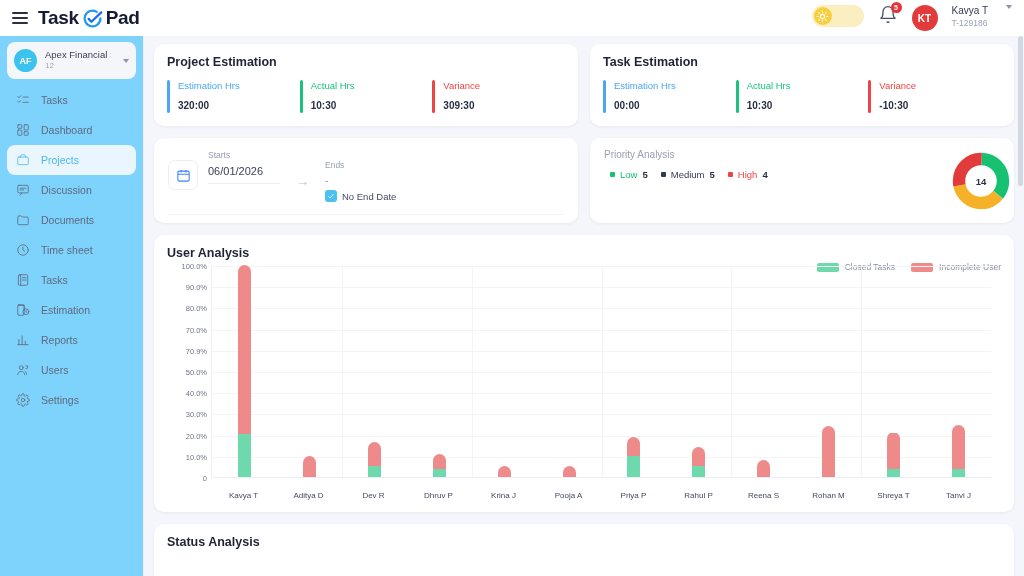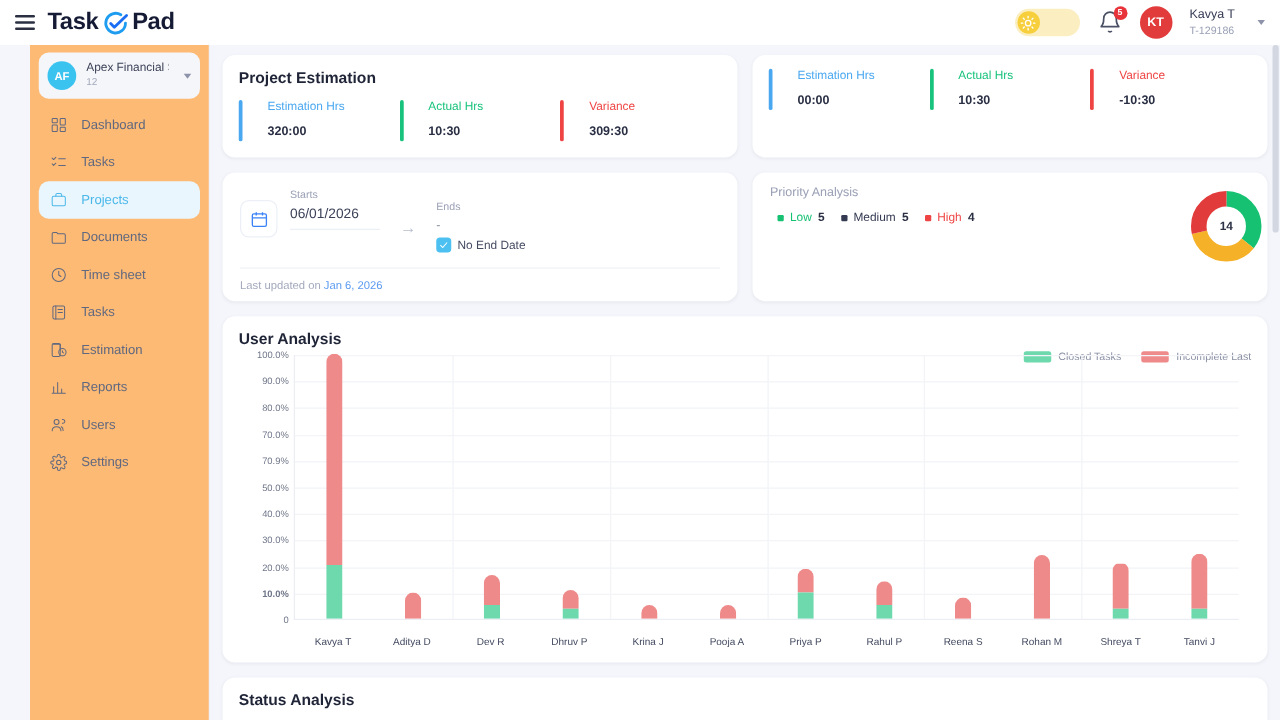--- a/index.html
+++ b/index.html
@@ -14,43 +14,43 @@
   .header {
     height: 36px; background: #ffffff; display: flex; align-items: center;
     padding: 0 12px; flex: 0 0 36px; position: relative; z-index: 5;
   }
   .hamburger { width: 16px; height: 12px; display: flex; flex-direction: column;
     justify-content: space-between; margin-right: 10px; cursor: pointer; }
   .hamburger span { display: block; height: 1.6px; background: #2b2f42; border-radius: 1px; }
   .logo { display: flex; align-items: center; gap: 1px; font-size: 19px; font-weight: bold;
     color: #151a35; letter-spacing: -0.3px; }
   .logo-mark { width: 21px; height: 21px; margin: 0 2px; position: relative; }
-  .header-right { margin-left: auto; display: flex; align-items: center; gap: 14px; }
+  .header-right { margin-left: auto; display: flex; align-items: flex-start; gap: 14px; }
   .theme-toggle { width: 52px; height: 22px; border-radius: 11px; background: #fbeec0;
     display: flex; align-items: center; padding: 2px; cursor: pointer; }
   .theme-knob { width: 18px; height: 18px; border-radius: 50%; background: #f7cf3d;
     display:flex; align-items:center; justify-content:center; }
   .bell-wrap { position: relative; width: 20px; height: 20px; cursor: pointer; }
   .bell-badge { position: absolute; top: -3px; right: -4px; min-width: 11px; height: 11px;
     border-radius: 6px; background: #e8333a; color: #fff; font-size: 7px; line-height: 11px;
     text-align: center; padding: 0 2px; font-weight: bold; }
   .avatar { width: 26px; height: 26px; border-radius: 50%; background: #e23b3b; color: #fff;
     font-size: 10px; font-weight: bold; display: flex; align-items: center; justify-content: center; }
   .user-meta { display: flex; flex-direction: column; line-height: 1.25; }
   .user-name { font-size: 10px; color: #343a52; }
   .user-id { font-size: 8.5px; color: #9aa0b5; }
   .caret-dn { width: 0; height: 0; border-left: 3.5px solid transparent;
     border-right: 3.5px solid transparent; border-top: 4px solid #8d93a8; margin-left: 4px; }
 
   
   .body { display: flex; flex: 1 1 auto; min-height: 0; }
 
   
-  .sidebar { width: 144px; background: #fdba74; flex: 0 0 144px; padding: 6px 7px 0 7px;
-    border-right: 1px solid #eef0f5; margin-left: 24px; }
+  .sidebar { width: 144px; background: #7dd3fc; flex: 0 0 144px; padding: 6px 7px 0 7px;
+    border-right: 1px solid #eef0f5; }
   .org {
     display: flex; align-items: center; gap: 8px; background: #f5f6fa; border-radius: 8px;
     padding: 7px 7px; margin-bottom: 6px; cursor: pointer;
   }
   .org-avatar { width: 23px; height: 23px; border-radius: 50%; background: #3bc3f0; color: #fff;
     font-size: 9px; font-weight: bold; display: flex; align-items: center; justify-content: center; flex: 0 0 23px;}
   .org-text { display: flex; flex-direction: column; line-height: 1.3; flex: 1; overflow: hidden;}
   .org-name { font-size: 9.5px; color: #3c4257; white-space: nowrap; overflow: hidden; }
   .org-count { font-size: 8px; color: #a2a8bb; }
   .nav-item { display: flex; align-items: center; gap: 11px; padding: 8px 9px; border-radius: 8px;
@@ -61,21 +61,21 @@
   .nav-icon svg { width: 14px; height: 14px; stroke: currentColor; fill: none; stroke-width: 1.4; }
 
   
   .main { flex: 1 1 auto; padding: 8px 10px 0 10px; overflow: hidden; }
   .row { display: flex; gap: 12px; }
   .card { background: #fff; border-radius: 10px; box-shadow: 0 1px 3px rgba(30,40,70,.06); }
 
   .est-card { flex: 1 1 0; padding: 11px 13px 13px 13px; }
   .card-title { font-size: 12.5px; font-weight: bold; color: #1f2437; margin-bottom: 11px; }
   .est-row { display: flex; }
-  .est-col { flex: 1 1 0; display: flex; gap: 20px; }
+  .est-col { flex: 1 1 0; display: flex; gap: 8px; }
   .est-bar { width: 3px; border-radius: 2px; flex: 0 0 3px; }
   .est-label { font-size: 9.5px; margin-bottom: 4px; }
   .est-value { font-size: 10px; font-weight: bold; color: #2a2f44; }
 
   .date-card { flex: 1 1 0; padding: 12px 14px 8px 14px; display:flex; flex-direction:column;}
   .date-inner { display: flex; align-items: flex-start; gap: 10px; padding-bottom: 12px;}
   .cal-box { width: 30px; height: 30px; border-radius: 7px; border: 1px solid #eceff6;
     display: flex; align-items: center; justify-content: center; margin-top: 10px; flex:0 0 30px;}
   .field { display: flex; flex-direction: column; }
   .field-label { font-size: 8.5px; color: #9aa0b5; margin-bottom: 3px; }
@@ -188,46 +188,56 @@
         <div class="org-text">
           <span class="org-name">Apex Financial S...</span>
           <span class="org-count">12</span>
         </div>
         <div class="caret-dn"></div>
       </div>
       <div id="nav-list">
           <div class="nav-item">
             <span class="nav-icon">
               <svg viewBox="0 0 24 24" stroke-linecap="round" stroke-linejoin="round">
+                <path d="M3 6l2 2 3-3"></path>
+                <path d="M3 14l2 2 3-3"></path>
+                <path d="M12 7h9M12 16h9"></path>
+              </svg>
+            </span>
+            <span class="nav-label">Tasks</span>
+          </div>
+          <div class="nav-item">
+            <span class="nav-icon">
+              <svg viewBox="0 0 24 24" stroke-linecap="round" stroke-linejoin="round">
                 <rect x="3" y="3" width="7" height="6" rx="1"></rect>
                 <rect x="3" y="12" width="7" height="9" rx="1"></rect>
                 <rect x="14" y="3" width="7" height="9" rx="1"></rect>
                 <rect x="14" y="15" width="7" height="6" rx="1"></rect>
               </svg>
             </span>
             <span class="nav-label">Dashboard</span>
           </div>
-          <div class="nav-item">
-            <span class="nav-icon">
-              <svg viewBox="0 0 24 24" stroke-linecap="round" stroke-linejoin="round">
-                <path d="M3 6l2 2 3-3"></path>
-                <path d="M3 14l2 2 3-3"></path>
-                <path d="M12 7h9M12 16h9"></path>
-              </svg>
-            </span>
-            <span class="nav-label">Tasks</span>
-          </div>
           <div class="nav-item active">
             <span class="nav-icon">
               <svg viewBox="0 0 24 24" stroke-linecap="round" stroke-linejoin="round">
                 <rect x="3" y="7" width="18" height="13" rx="2"></rect>
                 <path d="M8 7V5a2 2 0 0 1 2-2h4a2 2 0 0 1 2 2v2"></path>
               </svg>
             </span>
             <span class="nav-label">Projects</span>
+          </div>
+          <div class="nav-item">
+            <span class="nav-icon">
+              <svg viewBox="0 0 24 24" stroke-linecap="round" stroke-linejoin="round">
+                <rect x="3" y="4" width="18" height="13" rx="2"></rect>
+                <path d="M7 21l3-4"></path>
+                <path d="M7 9h10M7 12h6"></path>
+              </svg>
+            </span>
+            <span class="nav-label">Discussion</span>
           </div>
           <div class="nav-item">
             <span class="nav-icon">
               <svg viewBox="0 0 24 24" stroke-linecap="round" stroke-linejoin="round">
                 <path d="M3 7a2 2 0 0 1 2-2h4l2 2h8a2 2 0 0 1 2 2v9a2 2 0 0 1-2 2H5a2 2 0 0 1-2-2z"></path>
               </svg>
             </span>
             <span class="nav-label">Documents</span>
           </div>
           <div class="nav-item">
@@ -304,20 +314,21 @@
                 <span class="est-bar" style="background:#19c37d"></span>
                 <span><span class="est-label" style="display:block;color:#19c37d">Actual Hrs</span><span class="est-value">10:30</span></span>
               </div>
               <div class="est-col">
                 <span class="est-bar" style="background:#ef4444"></span>
                 <span><span class="est-label" style="display:block;color:#ef4444">Variance</span><span class="est-value">309:30</span></span>
               </div>
             </div>
         </div>
         <div class="card est-card">
+          <div class="card-title">Task Estimation</div>
           <div class="est-row" id="te-metrics">
               <div class="est-col">
                 <span class="est-bar" style="background:#4aa8f0"></span>
                 <span><span class="est-label" style="display:block;color:#4aa8f0">Estimation Hrs</span><span class="est-value">00:00</span></span>
               </div>
               <div class="est-col">
                 <span class="est-bar" style="background:#19c37d"></span>
                 <span><span class="est-label" style="display:block;color:#19c37d">Actual Hrs</span><span class="est-value">10:30</span></span>
               </div>
               <div class="est-col">
@@ -349,23 +360,20 @@
                 <span class="checkbox">
                   <svg viewBox="0 0 24 24">
                       <path d="M4 12.5l5.5 5.5L20 6"></path>
                     </svg>
                 </span>
                 <span class="check-label">No End Date</span>
               </div>
             </div>
           </div>
           <div class="divider"></div>
-          <div class="last-upd">
-            <span>Last updated on </span><a href="#">Jan 6, 2026</a>
-          </div>
         </div>
 
         <div class="card prio-card">
           <div style="flex:1;">
             <div class="prio-title">Priority Analysis</div>
             <div class="prio-legend" id="prio-legend">
                 <div class="prio-item">
                   <span class="dot" style="background:#16c172"></span>
                   <span class="prio-name" style="color:#16c172">Low</span>
                   <span class="prio-num">5</span>
@@ -396,36 +404,36 @@
       <div class="card ua-card">
         <div class="ua-head">
           <div class="card-title">User Analysis</div>
           <div class="ua-legend" id="ua-legend">
               <div class="lg-item">
                 <span class="lg-swatch" style="background:#6fd9ae"></span>
                 <span class="lg-text">Closed Tasks</span>
               </div>
               <div class="lg-item">
                 <span class="lg-swatch" style="background:#ef8a8a"></span>
-                <span class="lg-text">Incomplete Last</span>
+                <span class="lg-text">Incomplete User</span>
               </div>
             </div>
         </div>
         <div class="chart">
           <div id="yticks">
               <div class="ytick" style="top: 8px;">100.0%</div>
               <div class="ytick" style="top: 29.2px;">90.0%</div>
               <div class="ytick" style="top: 50.4px;">80.0%</div>
               <div class="ytick" style="top: 71.6px;">70.0%</div>
               <div class="ytick" style="top: 92.8px;">70.9%</div>
               <div class="ytick" style="top: 114px;">50.0%</div>
               <div class="ytick" style="top: 135.2px;">40.0%</div>
               <div class="ytick" style="top: 156.4px;">30.0%</div>
               <div class="ytick" style="top: 177.6px;">20.0%</div>
-              <div class="ytick" style="top: 198.8px; font-weight: bold;">10.0%</div>
+              <div class="ytick" style="top: 198.8px;">10.0%</div>
               <div class="ytick" style="top: 220px;">0</div>
             </div>
           <div class="plot">
             <div id="gridlines">
                 <div class="gridline" style="top: 0px;"></div>
                 <div class="gridline" style="top: 21.2px;"></div>
                 <div class="gridline" style="top: 42.4px;"></div>
                 <div class="gridline" style="top: 63.6px;"></div>
                 <div class="gridline" style="top: 84.8px;"></div>
                 <div class="gridline" style="top: 106px;"></div>

